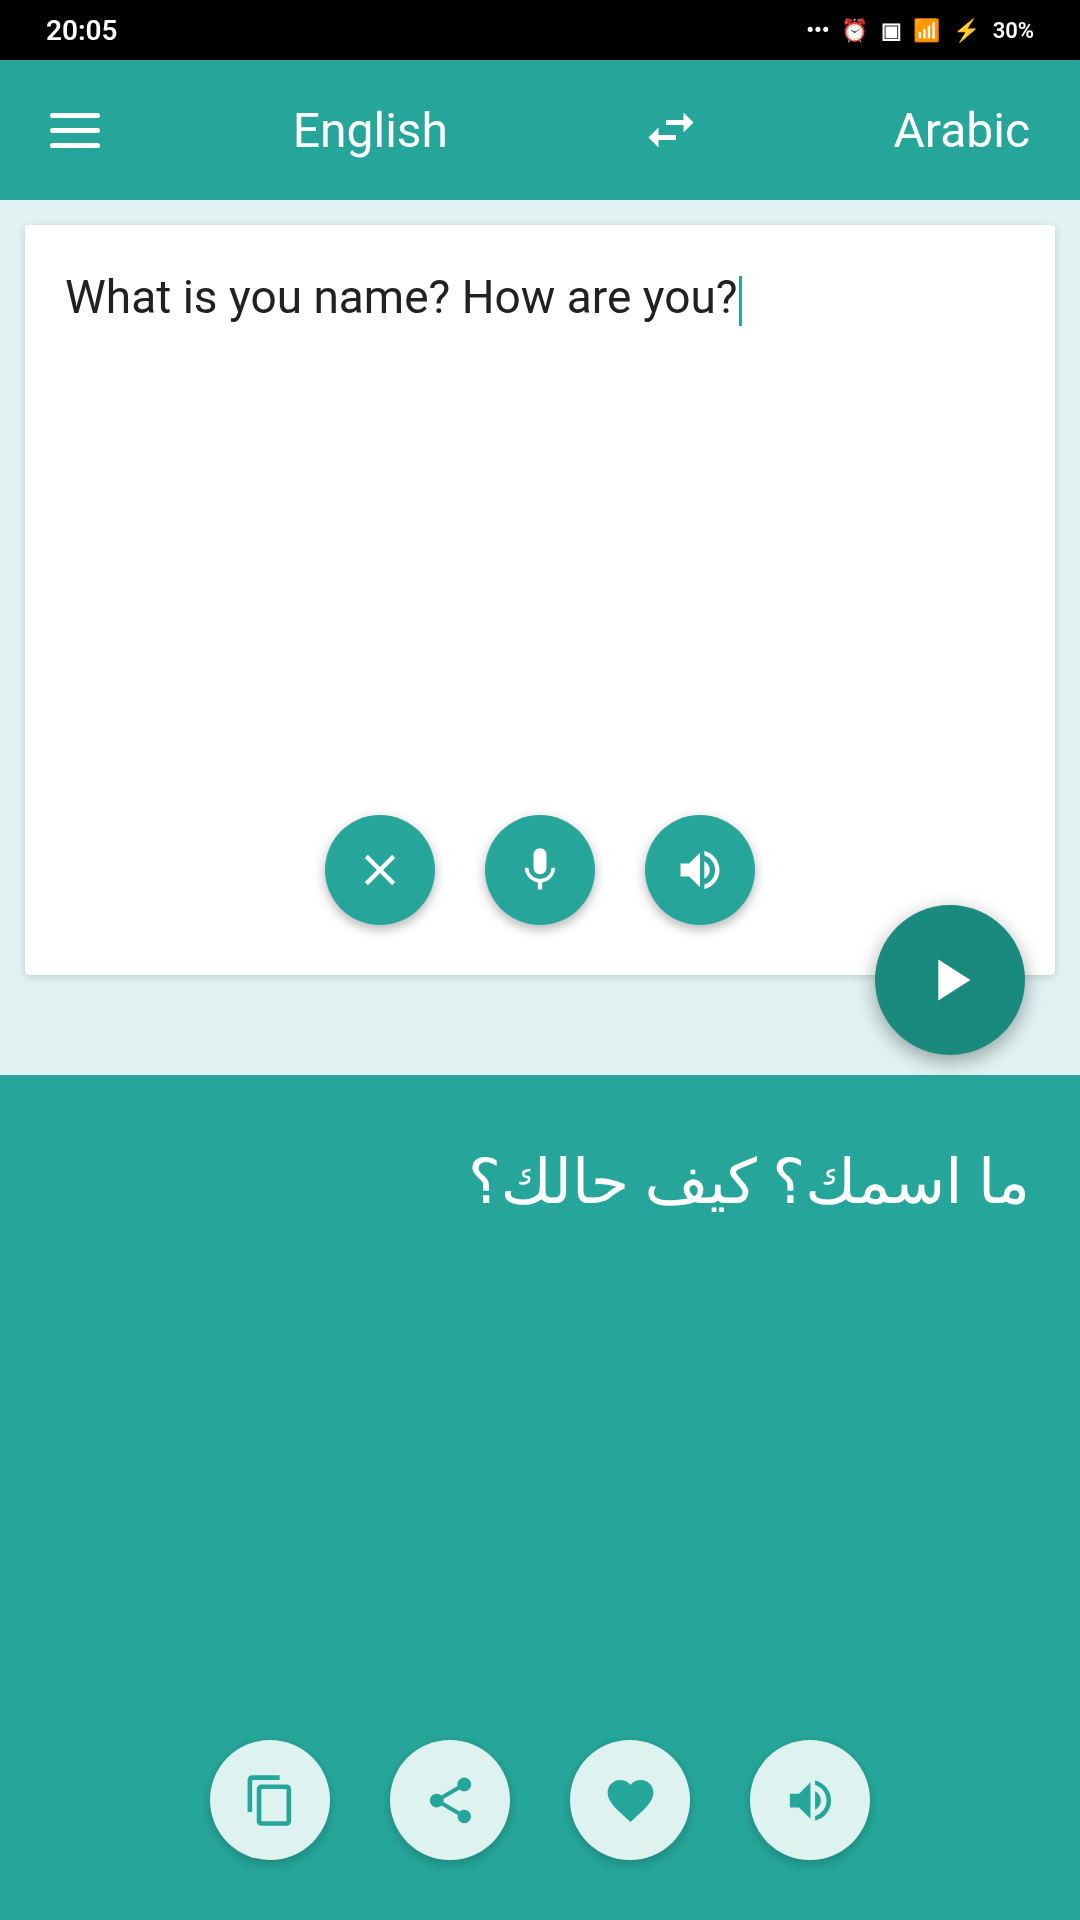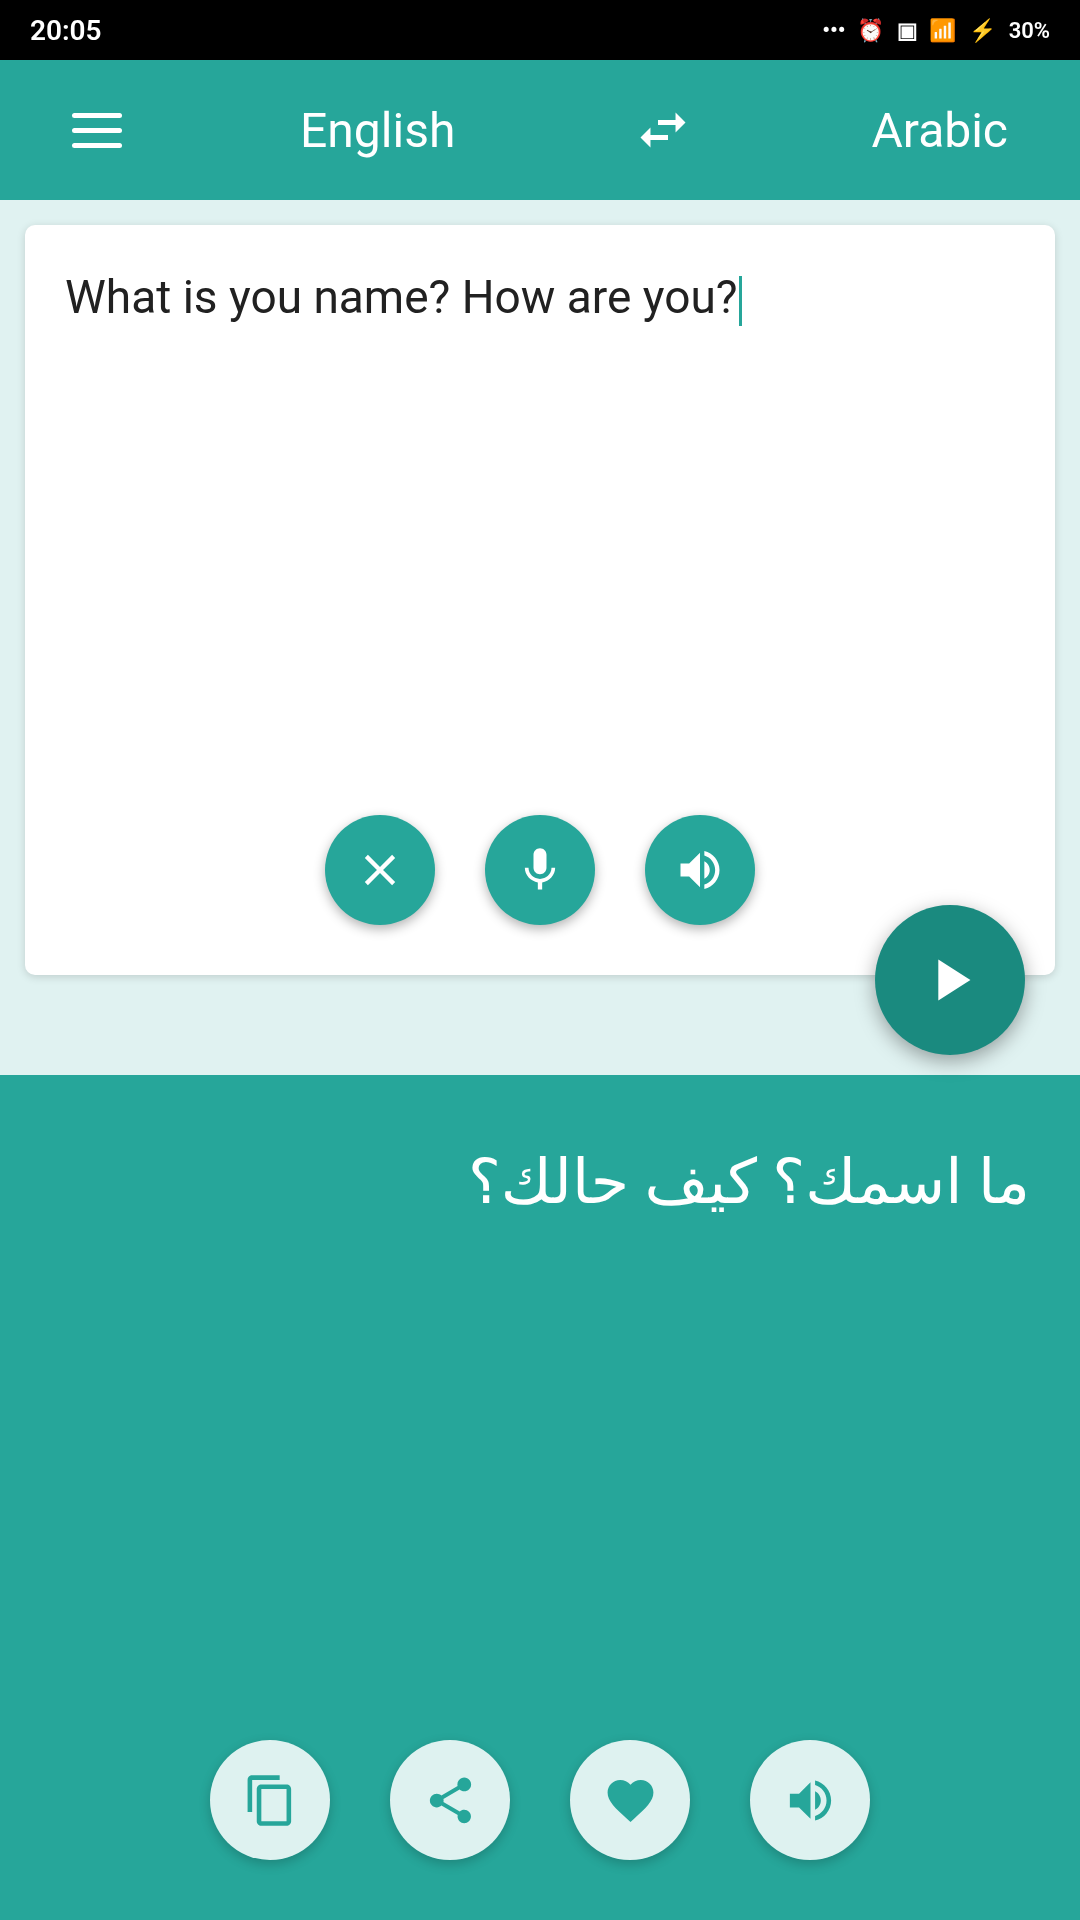--- a/index.html
+++ b/index.html
@@ -18,21 +18,21 @@
     }
 
     
     .status-bar {
       width: 100%;
       height: 60px;
       background: #000;
       display: flex;
       align-items: center;
       justify-content: space-between;
-      padding: 0 30px;
+      padding: 0 46px;
       color: #fff;
       font-size: 28px;
       font-weight: 600;
     }
 
     .status-time {
       font-size: 28px;
       font-weight: 600;
     }
 
@@ -44,21 +44,21 @@
     }
 
     
     .toolbar {
       width: 100%;
       height: 140px;
       background: #26a69a;
       display: flex;
       align-items: center;
       justify-content: space-between;
-      padding: 0 72px;
+      padding: 0 50px;
     }
 
     .toolbar-lang {
       color: #fff;
       font-size: 48px;
       font-weight: 400;
       cursor: pointer;
     }
 
     .toolbar-menu {
@@ -82,21 +82,21 @@
       cursor: pointer;
       display: flex;
       align-items: center;
       justify-content: center;
     }
 
     
     .input-panel {
       background: #fff;
       margin: 25px 25px 0 25px;
-      border-radius: 10px;
+      border-radius: 4px;
       padding: 40px 40px 68px 40px;
       position: relative;
       min-height: 750px;
       box-shadow: 0 2px 8px rgba(0,0,0,0.15);
     }
 
     .input-cursor {
       display: inline-block;
       width: 3px;
       height: 50px;

